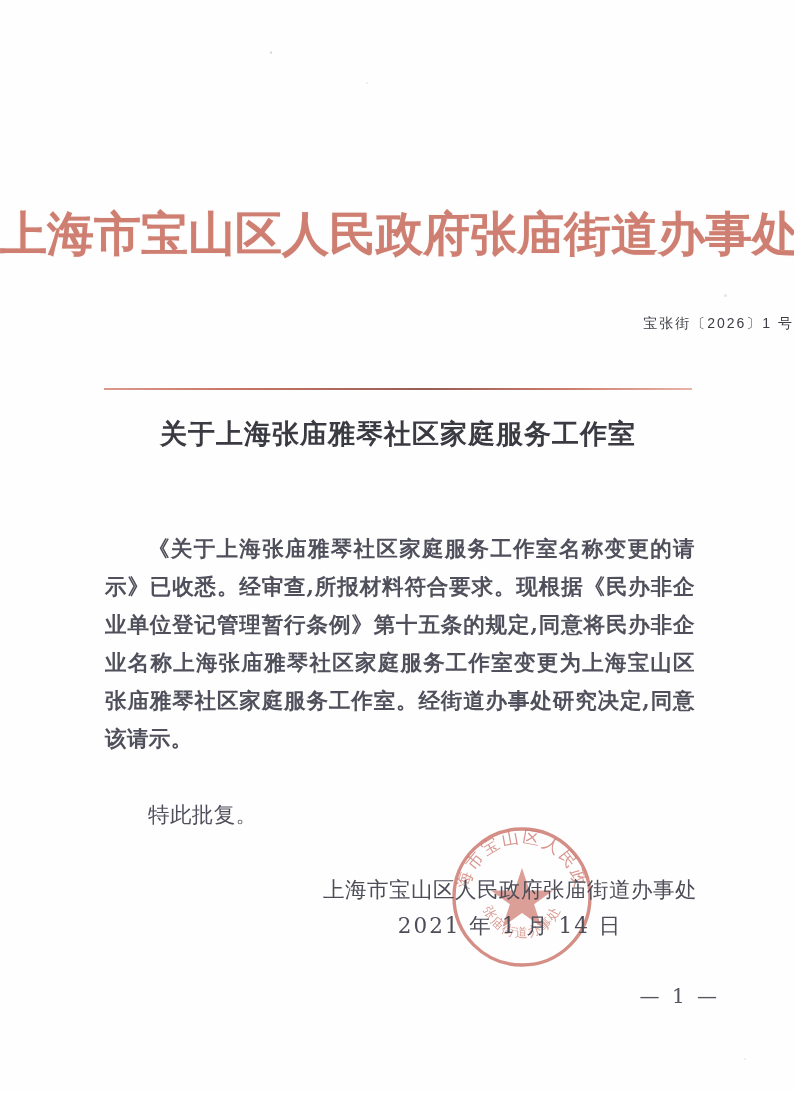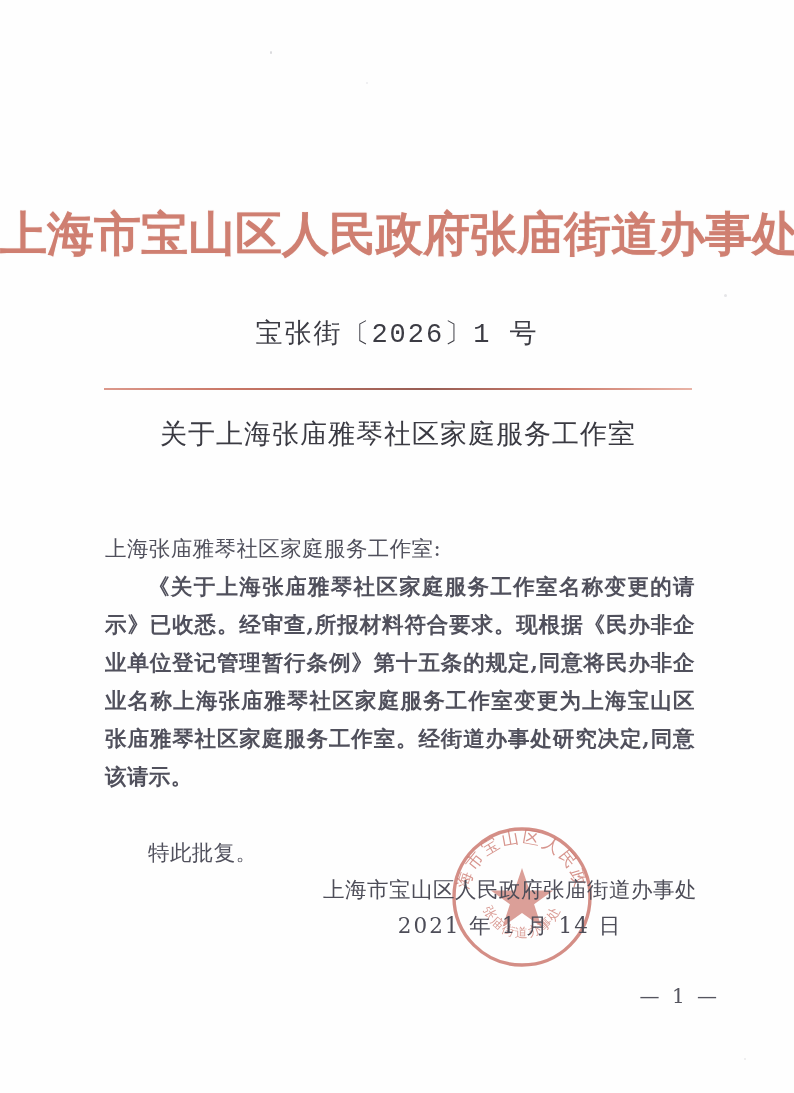--- a/index.html
+++ b/index.html
@@ -41,24 +41,24 @@
     white-space: nowrap;
     text-shadow: 0 0 1px rgba(207,127,113,.45);
   }
 
   
   .docnum {
     position: absolute;
     left: 0;
     right: 0;
     top: 315px;
-    text-align: center;
+    text-align: right;
     color: #3c3c44;
-    font-family: Liberation Mono, monospace;
-    font-size: 27px;
+    font-family: Liberation Sans, sans-serif;
+    font-size: 14px;
     letter-spacing: 2px;
     white-space: nowrap;
   }
 
   
   .red-rule {
     position: absolute;
     left: 104px;
     width: 588px;
     top: 388px;
@@ -70,21 +70,21 @@
 
   
   .title {
     position: absolute;
     left: 104px;
     width: 588px;
     top: 415px;
     text-align: center;
     color: #3a3a42;
     font-family: "DejaVu Serif", "Liberation Serif", serif;
-    font-weight: normal;
+    font-weight: bold;
     font-size: 27px;
     line-height: 1.42;
     letter-spacing: 1px;
   }
   .title .tline { display: block; white-space: nowrap; }
 
   
   .body-block {
     position: absolute;
     left: 105px;
@@ -163,21 +163,20 @@
 
   <div class="docnum">宝张街〔2026〕1 号</div>
 
   <div class="red-rule"></div>
 
   <div class="title">
     <span class="tline">关于上海张庙雅琴社区家庭服务工作室</span>
   </div>
 
   <div class="body-block">
-    <p>上海张庙雅琴社区家庭服务工作室:</p>
     <p class="indent justify">《关于上海张庙雅琴社区家庭服务工作室名称变更的请示》已收悉。经审查,所报材料符合要求。现根据《民办非企业单位登记管理暂行条例》第十五条的规定,同意将民办非企业名称上海张庙雅琴社区家庭服务工作室变更为上海宝山区张庙雅琴社区家庭服务工作室。经街道办事处研究决定,同意该请示。</p>
     <div class="spacer-line"></div>
     <p class="indent">特此批复。</p>
   </div>
 
   <svg class="seal" viewBox="0 0 146 146">
     <defs>
       <path id="sealArcTop" d="M 19,73 A 54,54 0 0 1 127,73" fill="none"></path>
       <path id="sealArcBottom" d="M 33,73 A 40,40 0 0 0 113,73" fill="none"></path>
     </defs>

